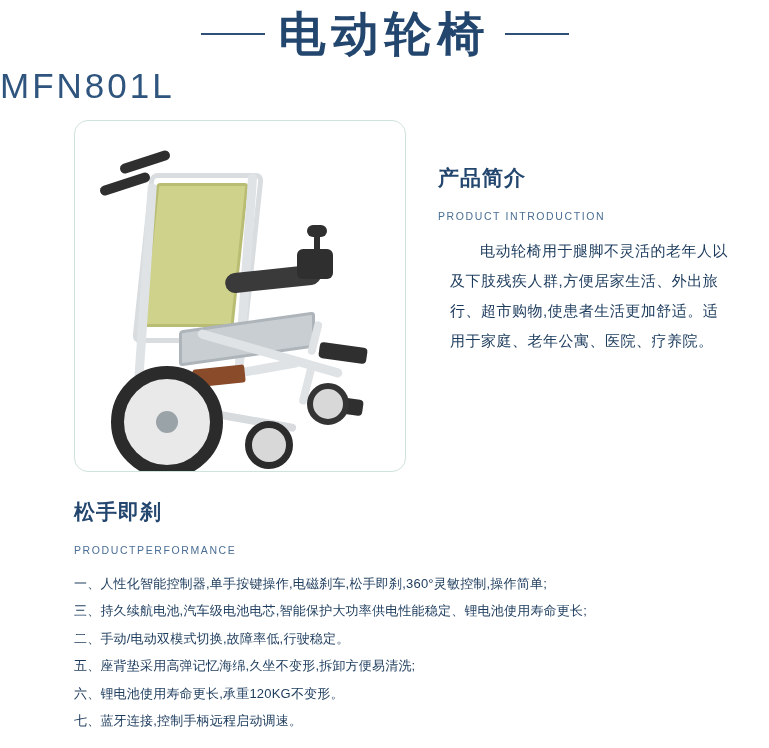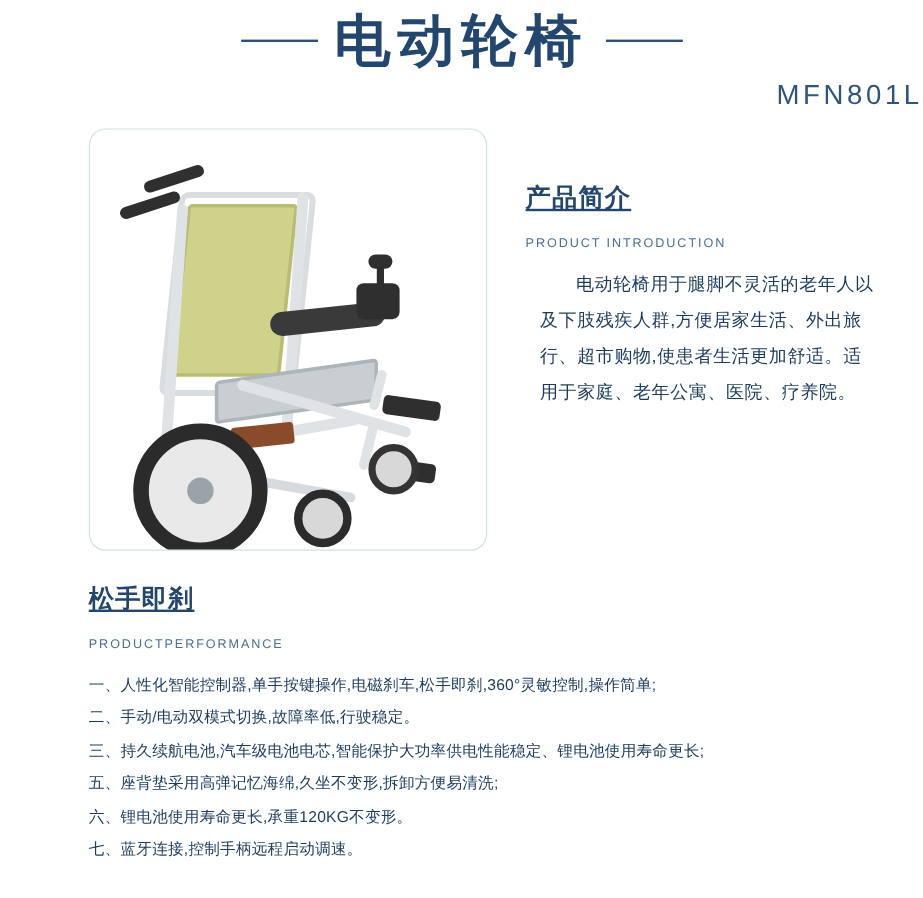--- a/index.html
+++ b/index.html
@@ -13,21 +13,21 @@
     font-family: "Liberation Sans", sans-serif;
     color: #1b3a5c;
     overflow: hidden;
     position: relative;
   }
 
   
   .header {
     width: 100%;
     padding-top: 8px;
-    text-align: right;
+    text-align: left;
   }
   .title-row {
     display: flex;
     align-items: center;
     justify-content: center;
     gap: 14px;
   }
   .title-rule {
     height: 2px;
     width: 64px;
@@ -36,26 +36,25 @@
   .main-title {
     font-size: 47px;
     letter-spacing: 6px;
     font-weight: bold;
     color: #23466e;
     line-height: 1.1;
     white-space: nowrap;
   }
   .model {
     margin-top: 6px;
-    font-size: 23px;
+    font-size: 35px;
     letter-spacing: 3px;
     color: #2f5party;
     color: #2f557e;
     font-family: "Liberation Sans", sans-serif;
-    margin-left: 18px;
   }
 
   
   .top-section {
     display: flex;
     margin-top: 14px;
     padding: 0 26px 0 74px;
     box-sizing: border-box;
   }
   .photo-wrap {
@@ -244,21 +243,20 @@
     flex: 1;
     padding-left: 32px;
     padding-top: 44px;
     box-sizing: border-box;
   }
   .sec-title {
     font-size: 21px;
     font-weight: bold;
     color: #23466e;
     letter-spacing: 1px;
-    text-decoration: underline;
   }
   .sec-sub {
     font-size: 10.5px;
     letter-spacing: 1.6px;
     color: #4a6e94;
     margin-top: 18px;
     margin-bottom: 14px;
   }
   .intro-p {
     font-size: 15px;
@@ -334,19 +332,19 @@
     <p class="intro-p">电动轮椅用于腿脚不灵活的老年人以及下肢残疾人群,方便居家生活、外出旅行、超市购物,使患者生活更加舒适。适用于家庭、老年公寓、医院、疗养院。</p>
   </div>
 
 </div>
 
 <div class="perf">
   <div class="sec-title">松手即刹</div>
   <div class="sec-sub">PRODUCTPERFORMANCE</div>
   <ul class="perf-list">
     <li>一、人性化智能控制器,单手按键操作,电磁刹车,松手即刹,360°灵敏控制,操作简单;</li>
+    <li>三、持久续航电池,汽车级电池电芯,智能保护大功率供电性能稳定、锂电池使用寿命更长;</li>
     <li>二、手动/电动双模式切换,故障率低,行驶稳定。</li>
-    <li>三、持久续航电池,汽车级电池电芯,智能保护大功率供电性能稳定、锂电池使用寿命更长;</li>
     <li>五、座背垫采用高弹记忆海绵,久坐不变形,拆卸方便易清洗;</li>
     <li>六、锂电池使用寿命更长,承重120KG不变形。</li>
     <li>七、蓝牙连接,控制手柄远程启动调速。</li>
   </ul>
 </div>
 
 </body></html>

